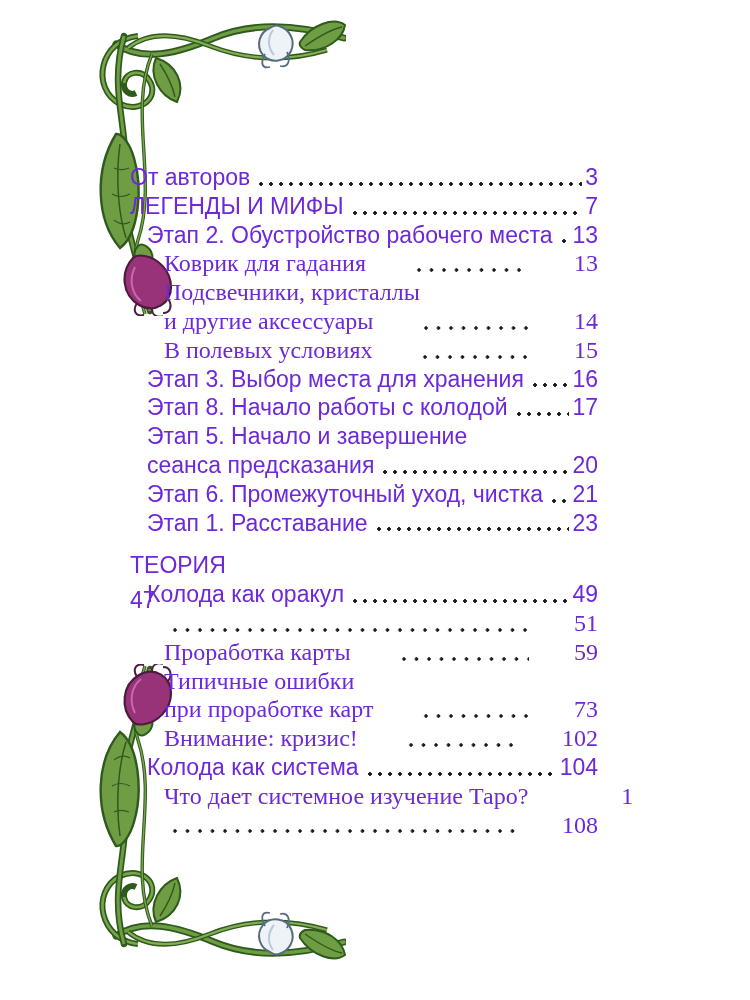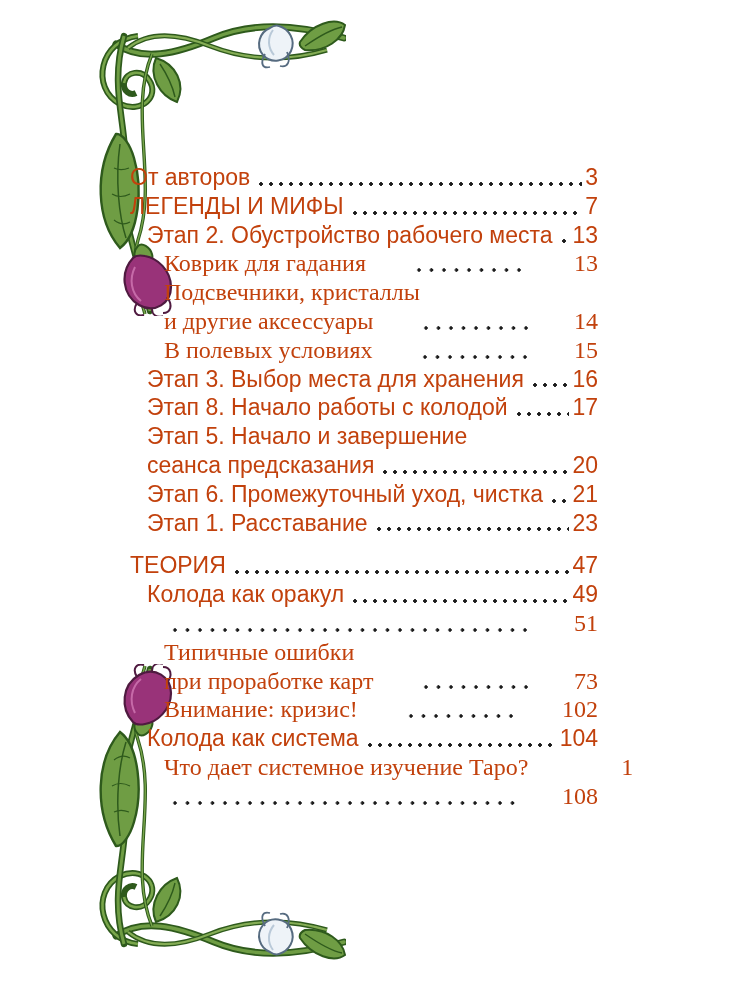--- a/index.html
+++ b/index.html
@@ -2,38 +2,38 @@
 <html><head>
 <meta charset="utf-8">
 <style>
   html,body{margin:0;padding:0;background:#ffffff;}
   .page{
     position:relative;
     width:632px;height:1000px;
     background:#ffffff;
     overflow:hidden;
     font-family:"Liberation Sans",sans-serif;
-    color:#c2410c;
+    color:#6d28d9;
   }
   .deco{position:absolute;pointer-events:none;}
   .deco-top{left:44px;top:8px;width:302px;height:308px;}
   .deco-bottom{left:44px;top:664px;width:302px;height:308px;transform:scaleY(-1);}
   .toc{
     position:absolute;
     left:130px;top:163px;
     width:468px;
   }
   .row{
     display:flex;
     align-items:baseline;
     height:28.8px;
     line-height:28.8px;
     white-space:nowrap;
   }
-  .row.gap-before{margin-top:14px;}
+  .row.gap-before{margin-top:14px;flex-direction:column;}
   .row.sans{font-family:"Liberation Sans",sans-serif;font-size:23px;font-weight:500;}
   .row.serif{font-family:"Liberation Serif",serif;font-size:24px;font-weight:400;}
   .row.lvl0{padding-left:0;}
   .row.lvl1{padding-left:17px;}
   .row.lvl2{padding-left:34px;gap:42px;}
   .lbl{flex:0 0 auto;}
   .leader{
     flex:1 1 auto;
     align-self:flex-end;
     height:4px;
@@ -179,20 +179,25 @@
       <div class="row sans lvl1">
       <span class="lbl">Колода как оракул</span>
       <span class="leader"></span>
       <span class="pg">49</span>
     </div>
       <div class="row serif lvl2">
       <span class="leader"></span>
       <span class="pg">51</span>
     </div>
       <div class="row serif lvl2">
+      <span class="lbl">Проработка карты</span>
+      <span class="leader"></span>
+      <span class="pg">59</span>
+    </div>
+      <div class="row serif lvl2">
       <span class="lbl">Типичные ошибки</span>
 
     </div>
       <div class="row serif lvl2">
       <span class="lbl">при проработке карт</span>
       <span class="leader"></span>
       <span class="pg">73</span>
     </div>
       <div class="row serif lvl2">
       <span class="lbl">Внимание: кризис!</span>

